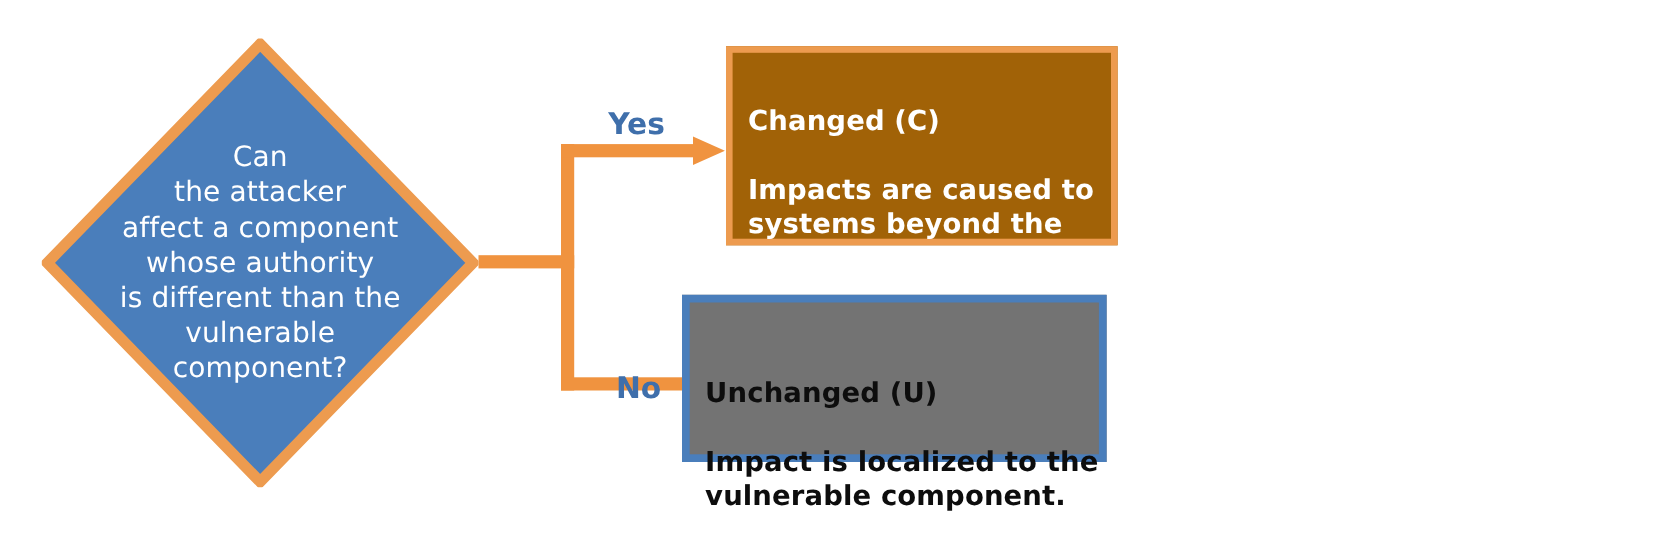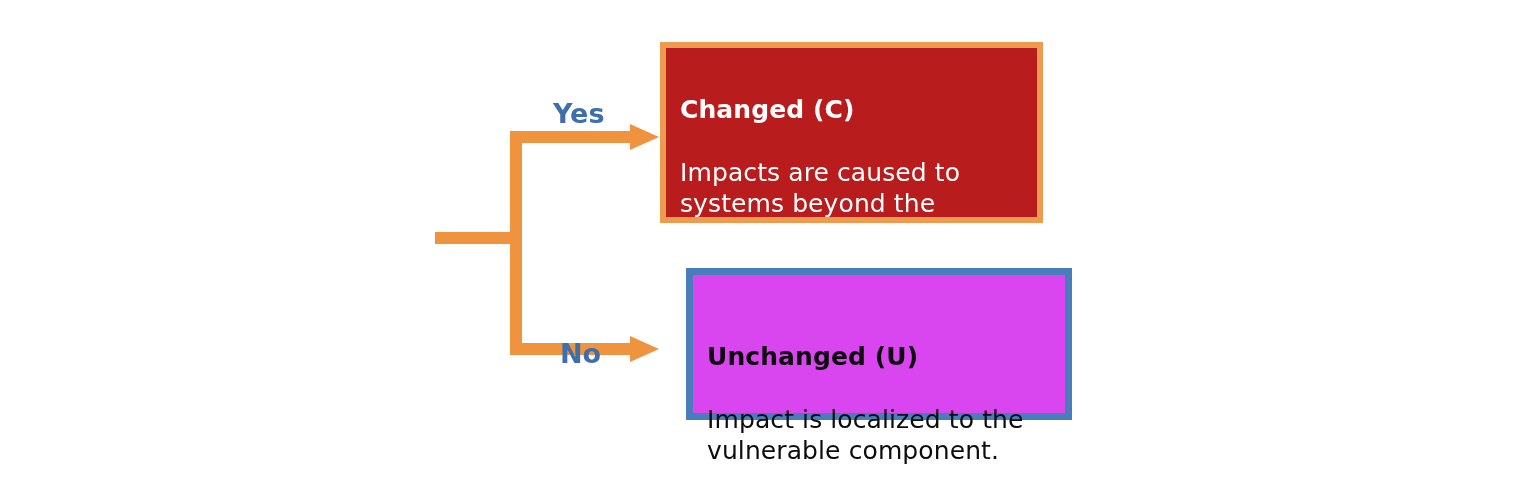--- a/index.html
+++ b/index.html
@@ -49,31 +49,31 @@
   }
 
   
   .outcome-box {
     position: absolute;
     box-sizing: border-box;
   }
   #outcome-changed {
     left: 660px;
     top: 42px;
-    width: 383px;
+    width: 356px;
     height: 181px;
-    background: #b91c1c;
+    background: #a16207;
     border: 6px solid #ed9b4f;
   }
   #outcome-unchanged {
-    left: 686px;
+    left: 620px;
     top: 268px;
     width: 386px;
     height: 152px;
-    background: #d946ef;
+    background: #737373;
     border: 7px solid #4a7ebb;
   }
   .outcome-text {
     position: absolute;
     left: 14px;
     font-size: 25px;
     line-height: 31.5px;
     white-space: pre-line;
     letter-spacing: 0.1px;
   }
@@ -83,21 +83,21 @@
   }
   #outcome-unchanged .outcome-text {
     top: 34px;
     color: #0d0d0d;
   }
   .outcome-title {
     font-weight: 700;
     display: block;
   }
   .outcome-body {
-    font-weight: 400;
+    font-weight: 700;
     display: block;
   }
 
   
   #connector-layer {
     position: absolute;
     left: 0;
     top: 0;
     width: 1523px;
     height: 504px;
@@ -132,20 +132,32 @@
 
     <rect x="510" y="131" width="12" height="224" fill="#f0933f"></rect>
 
     <rect x="510" y="131" width="122" height="12" fill="#f0933f"></rect>
     <polygon points="630,124 659,137 630,150" fill="#f0933f"></polygon>
 
     <rect x="510" y="343" width="122" height="12" fill="#f0933f"></rect>
     <polygon points="630,336 659,349 630,362" fill="#f0933f"></polygon>
   </svg>
 
+  <div id="decision-node">
+    <svg class="shape-svg" viewBox="0 0 397 408" preserveAspectRatio="none" xmlns="http://www.w3.org/2000/svg">
+      <polygon points="198.5,5 392,204 198.5,403 5,204" fill="#4a7ebb" stroke="#ed9b4f" stroke-width="10" stroke-linejoin="miter"></polygon>
+    </svg>
+    <div id="decision-label">Can
+the attacker
+affect a component
+whose authority
+is different than the
+vulnerable
+component?</div>
+  </div>
 
   <div class="branch-label" id="branch-label-yes">Yes</div>
 
   <div class="branch-label" id="branch-label-no">No</div>
 
   <div class="outcome-box" id="outcome-changed">
     <div class="outcome-text">
       <span class="outcome-title">Changed (C)</span>
       <span class="outcome-body">Impacts are caused to
 systems beyond the

